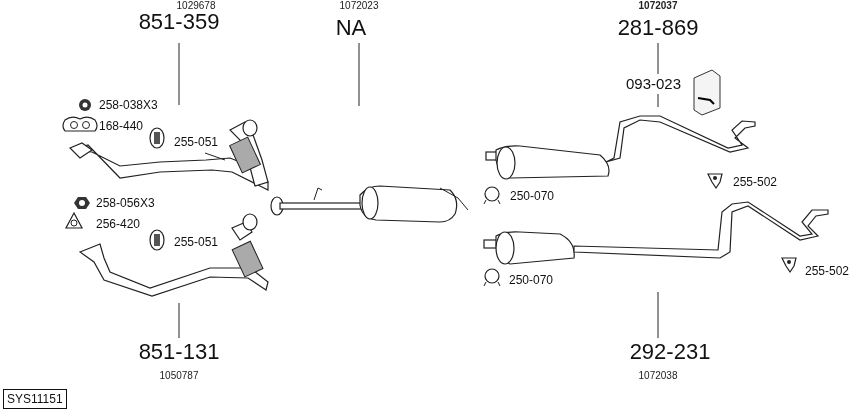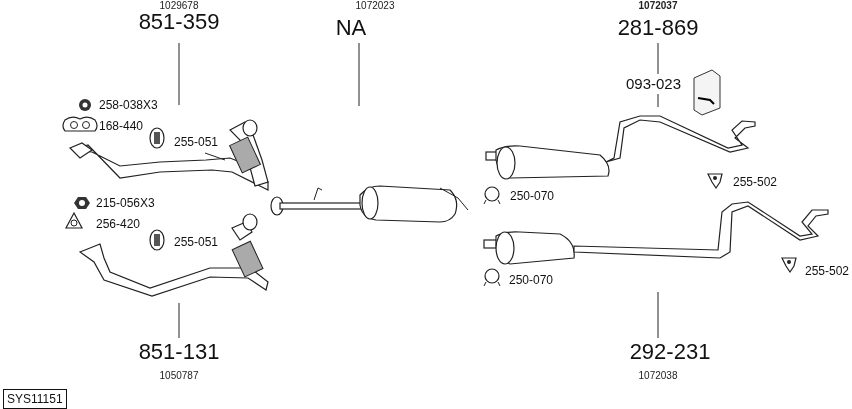--- a/index.html
+++ b/index.html
@@ -106,39 +106,39 @@
   <g>
     <circle cx="492" cy="276" r="7" class="pipe"></circle>
       <path d="M486 282 L484 286 M498 282 L500 286" stroke="#222"></path>
   </g>
   <g>
     <path class="pipe" d="M782 258 L796 258 L794 266 L790 272 L786 266 Z"></path>
       <circle cx="789" cy="262" r="2" fill="#222"></circle>
   </g>
 </svg>
 
-<div class="abs ref" style="left:129px;top:0px;text-align:center;">1029678</div>
+<div class="abs ref" style="left:146px;top:0px;text-align:center;">1029678</div>
 <div class="abs big" style="left:109px;top:9px;">851-359</div>
 
-<div class="abs ref" style="left:325px;top:0px;">1072023</div>
+<div class="abs ref" style="left:309px;top:0px;">1072023</div>
 <div class="abs big" style="left:281px;top:15px;">NA</div>
 
 <div class="abs ref" style="left:608px;top:0px;font-weight:bold;">1072037</div>
 <div class="abs big" style="left:588px;top:15px;">281-869</div>
 
 <div class="abs big" style="left:109px;top:339px;">851-131</div>
 <div class="abs ref" style="left:129px;top:370px;">1050787</div>
 
 <div class="abs big" style="left:600px;top:339px;">292-231</div>
 <div class="abs ref" style="left:608px;top:370px;">1072038</div>
 
 <div class="abs lbl" style="left:99px;top:98px;">258-038X3</div>
 <div class="abs lbl" style="left:99px;top:119px;">168-440</div>
 <div class="abs lbl" style="left:174px;top:135px;">255-051</div>
-<div class="abs lbl" style="left:96px;top:196px;">215-056X3</div>
+<div class="abs lbl" style="left:96px;top:196px;">258-056X3</div>
 <div class="abs lbl" style="left:96px;top:217px;">256-420</div>
 <div class="abs lbl" style="left:174px;top:235px;">255-051</div>
 <div class="abs lbl" style="left:626px;top:75px;font-size:15px;">093-023</div>
 <div class="abs lbl" style="left:510px;top:189px;">250-070</div>
 <div class="abs lbl" style="left:733px;top:175px;">255-502</div>
 <div class="abs lbl" style="left:509px;top:273px;">250-070</div>
 <div class="abs lbl" style="left:805px;top:264px;">255-502</div>
 
 <div class="abs sys">SYS11151</div>
 

